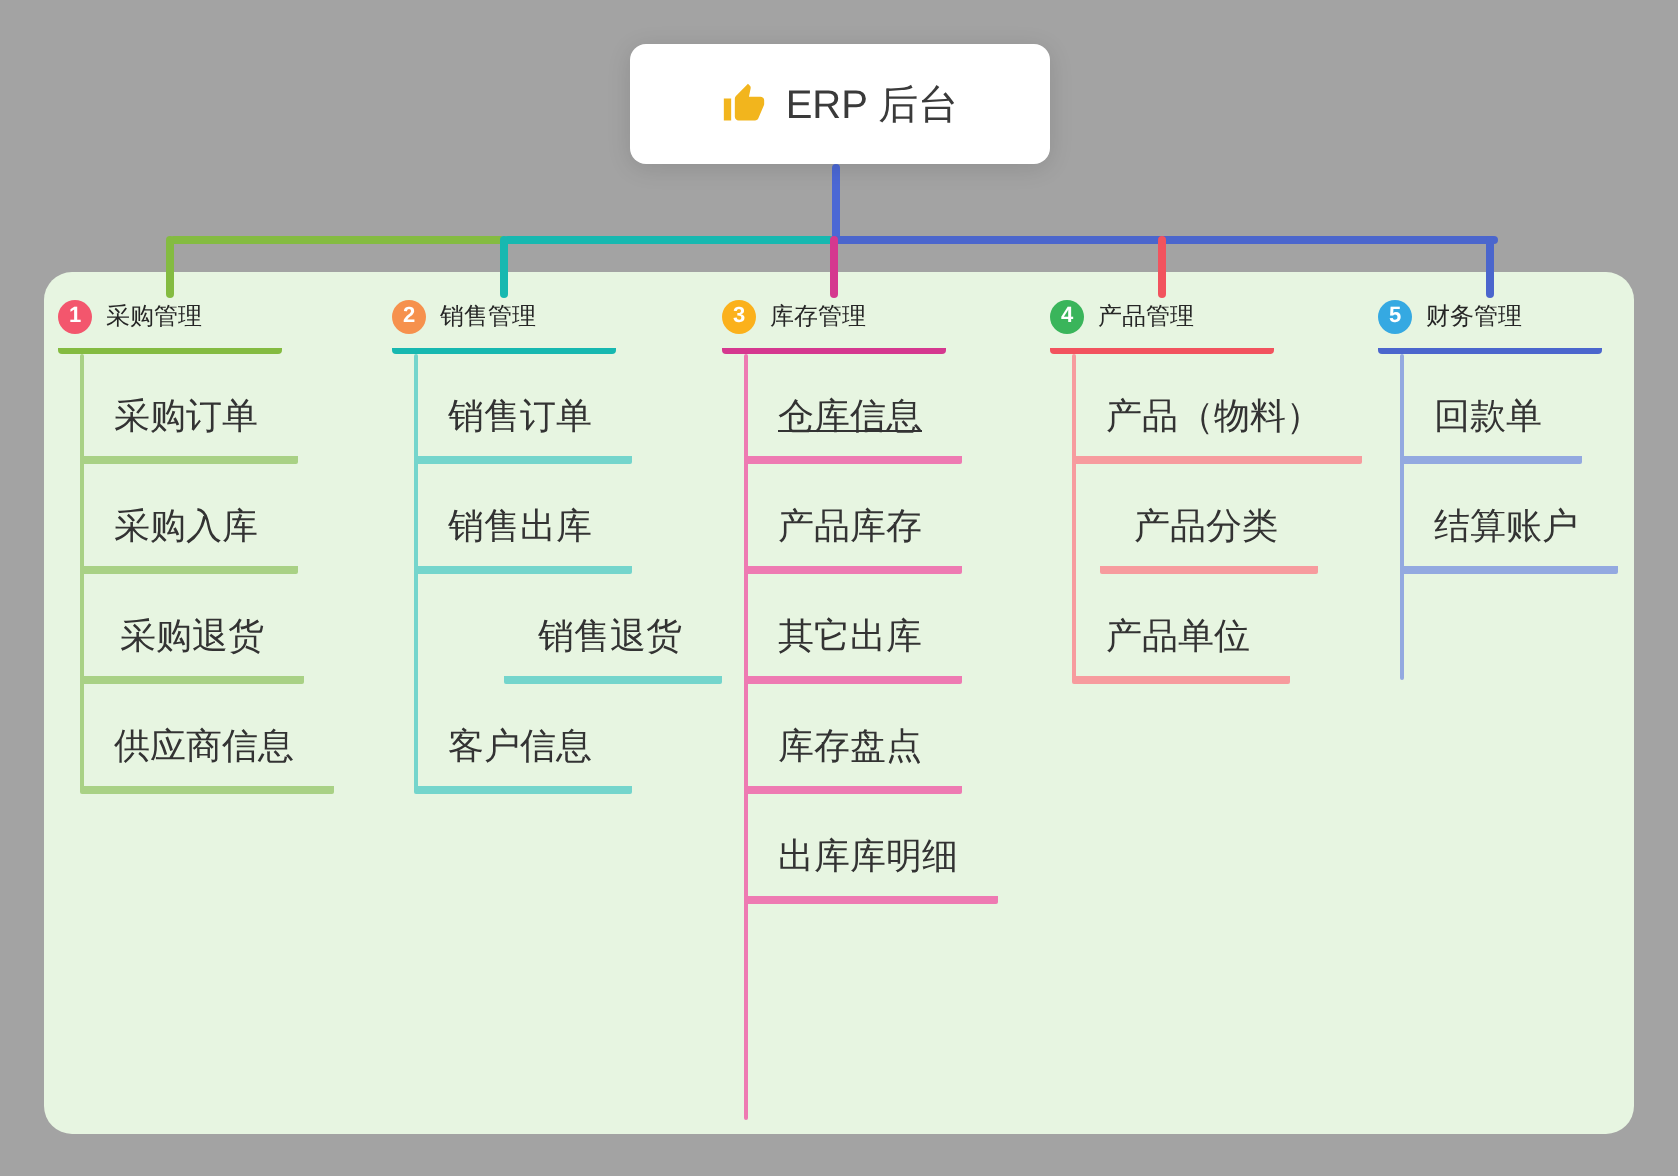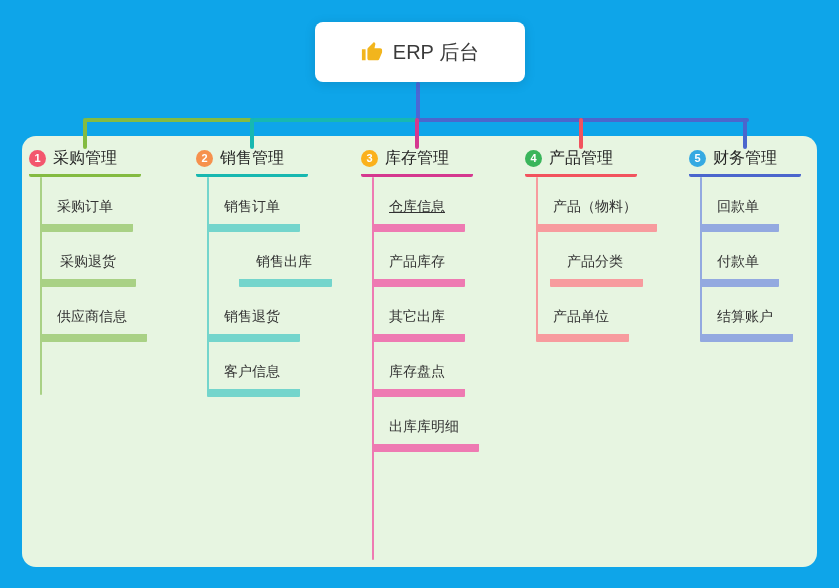--- a/index.html
+++ b/index.html
@@ -1,17 +1,17 @@
 <!DOCTYPE html>
 <html><head>
 <meta charset="utf-8">
 <style>
   html,body{margin:0;padding:0;background:#ffffff;}
   #stage{
-    position:relative;width:839px;height:588px;background:#0ea5e9;overflow:hidden;
+    position:relative;width:839px;height:588px;background:#a3a3a3;overflow:hidden;
     font-family:"Liberation Sans","DejaVu Sans",sans-serif;
   }
   
   .root-node{
     position:absolute;left:315px;top:22px;width:210px;height:60px;
     background:#ffffff;border-radius:8px;
     box-shadow:0 2px 12px rgba(0,0,0,0.12);
     display:flex;align-items:center;justify-content:center;gap:10px;
     font-size:20px;color:#3a3a3a;z-index:3;
   }
@@ -29,27 +29,27 @@
   
   .branch{position:absolute;top:148px;z-index:2;}
   .branch-header{
     display:flex;align-items:center;gap:7px;width:112px;
     padding-bottom:6px;border-bottom:3px solid #888;border-radius:0 0 2px 2px;
   }
   .badge{
     width:17px;height:17px;border-radius:50%;flex:0 0 17px;
     color:#ffffff;font-size:11px;line-height:17px;text-align:center;font-weight:bold;
   }
-  .branch-label{font-size:16px;color:#262626;line-height:20px;white-space:nowrap;}
+  .branch-label{font-size:12px;color:#262626;line-height:20px;white-space:nowrap;}
   .children{position:relative;}
   .vline{position:absolute;left:11px;top:0;width:2px;border-radius:1px;}
   .child-row{height:55px;display:flex;align-items:flex-end;padding-left:11px;}
   .child-label{
-    font-size:14px;color:#333333;white-space:nowrap;
-    padding:0 20px 8px 17px;border-bottom:8px solid #14532d;border-radius:0 0 1px 1px;
+    font-size:18px;color:#333333;white-space:nowrap;
+    padding:0 20px 8px 17px;border-bottom:4px solid #14532d;border-radius:0 0 1px 1px;
   }
 </style>
 </head>
 <body>
 
 <div id="stage">
 
   <div class="panel"></div>
 
   <div class="root-node">
@@ -75,43 +75,46 @@
     <div class="branch-header" style="border-bottom-color: rgb(132, 187, 65);">
       <span class="badge" style="background: rgb(243, 86, 109);">1</span>
       <span class="branch-label">采购管理</span>
     </div>
     <div class="children">
       <div class="vline" style="background: rgb(169, 209, 133); height: 218px;"></div>
     <div class="child-row">
             <span class="child-label" style="border-bottom-color: rgb(169, 209, 133);">采购订单</span>
           </div>
           <div class="child-row">
+            <span class="child-label" style="border-bottom-color: rgb(169, 209, 133);">采购入库</span>
+          </div>
+          <div class="child-row">
             <span class="child-label" style="border-bottom-color: rgb(169, 209, 133); padding-left: 20px;">采购退货</span>
           </div>
           <div class="child-row">
             <span class="child-label" style="border-bottom-color: rgb(169, 209, 133);">供应商信息</span>
           </div>
         </div>
   </div>
 
   <div class="branch" style="left: 196px; top: 148px;">
     <div class="branch-header" style="border-bottom-color: rgb(23, 184, 176);">
       <span class="badge" style="background: rgb(246, 145, 77);">2</span>
       <span class="branch-label">销售管理</span>
     </div>
     <div class="children">
       <div class="vline" style="background: rgb(116, 213, 204); height: 218px;"></div>
     <div class="child-row">
             <span class="child-label" style="border-bottom-color: rgb(116, 213, 204);">销售订单</span>
           </div>
           <div class="child-row">
-            <span class="child-label" style="border-bottom-color: rgb(116, 213, 204); margin-left: 32px;">销售出库</span>
+            <span class="child-label" style="border-bottom-color: rgb(116, 213, 204);">销售出库</span>
           </div>
           <div class="child-row">
-            <span class="child-label" style="border-bottom-color: rgb(116, 213, 204);">销售退货</span>
+            <span class="child-label" style="border-bottom-color: rgb(116, 213, 204); margin-left: 45px;">销售退货</span>
           </div>
           <div class="child-row">
             <span class="child-label" style="border-bottom-color: rgb(116, 213, 204);">客户信息</span>
           </div>
         </div>
   </div>
 
   <div class="branch" style="left: 361px; top: 148px;">
     <div class="branch-header" style="border-bottom-color: rgb(213, 56, 143);">
       <span class="badge" style="background: rgb(251, 177, 28);">3</span>
@@ -160,21 +163,18 @@
     <div class="branch-header" style="border-bottom-color: rgb(75, 102, 205);">
       <span class="badge" style="background: rgb(53, 169, 226);">5</span>
       <span class="branch-label">财务管理</span>
     </div>
     <div class="children">
       <div class="vline" style="background: rgb(147, 169, 224); height: 163px;"></div>
     <div class="child-row">
             <span class="child-label" style="border-bottom-color: rgb(147, 169, 224);">回款单</span>
           </div>
           <div class="child-row">
-            <span class="child-label" style="border-bottom-color: rgb(147, 169, 224);">付款单</span>
-          </div>
-          <div class="child-row">
             <span class="child-label" style="border-bottom-color: rgb(147, 169, 224);">结算账户</span>
           </div>
         </div>
   </div>
 </div>
 </div>
 
 </body></html>

